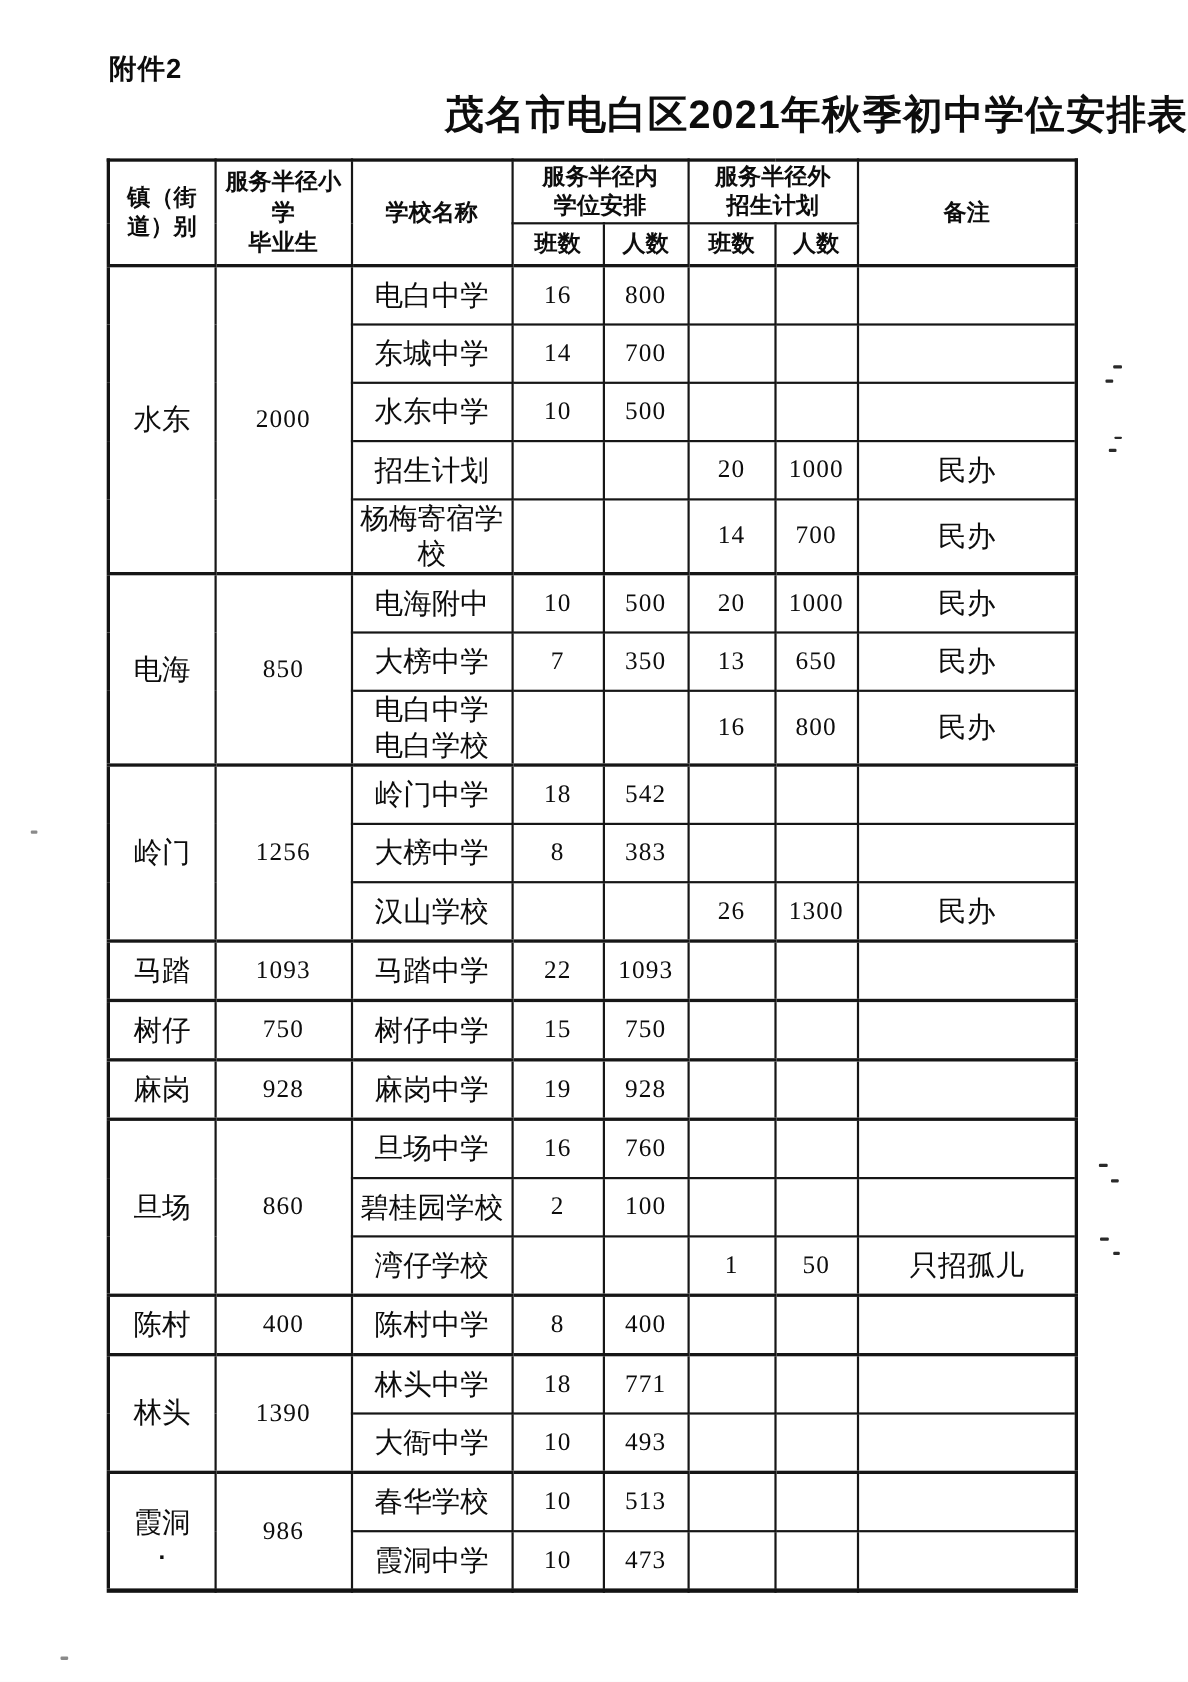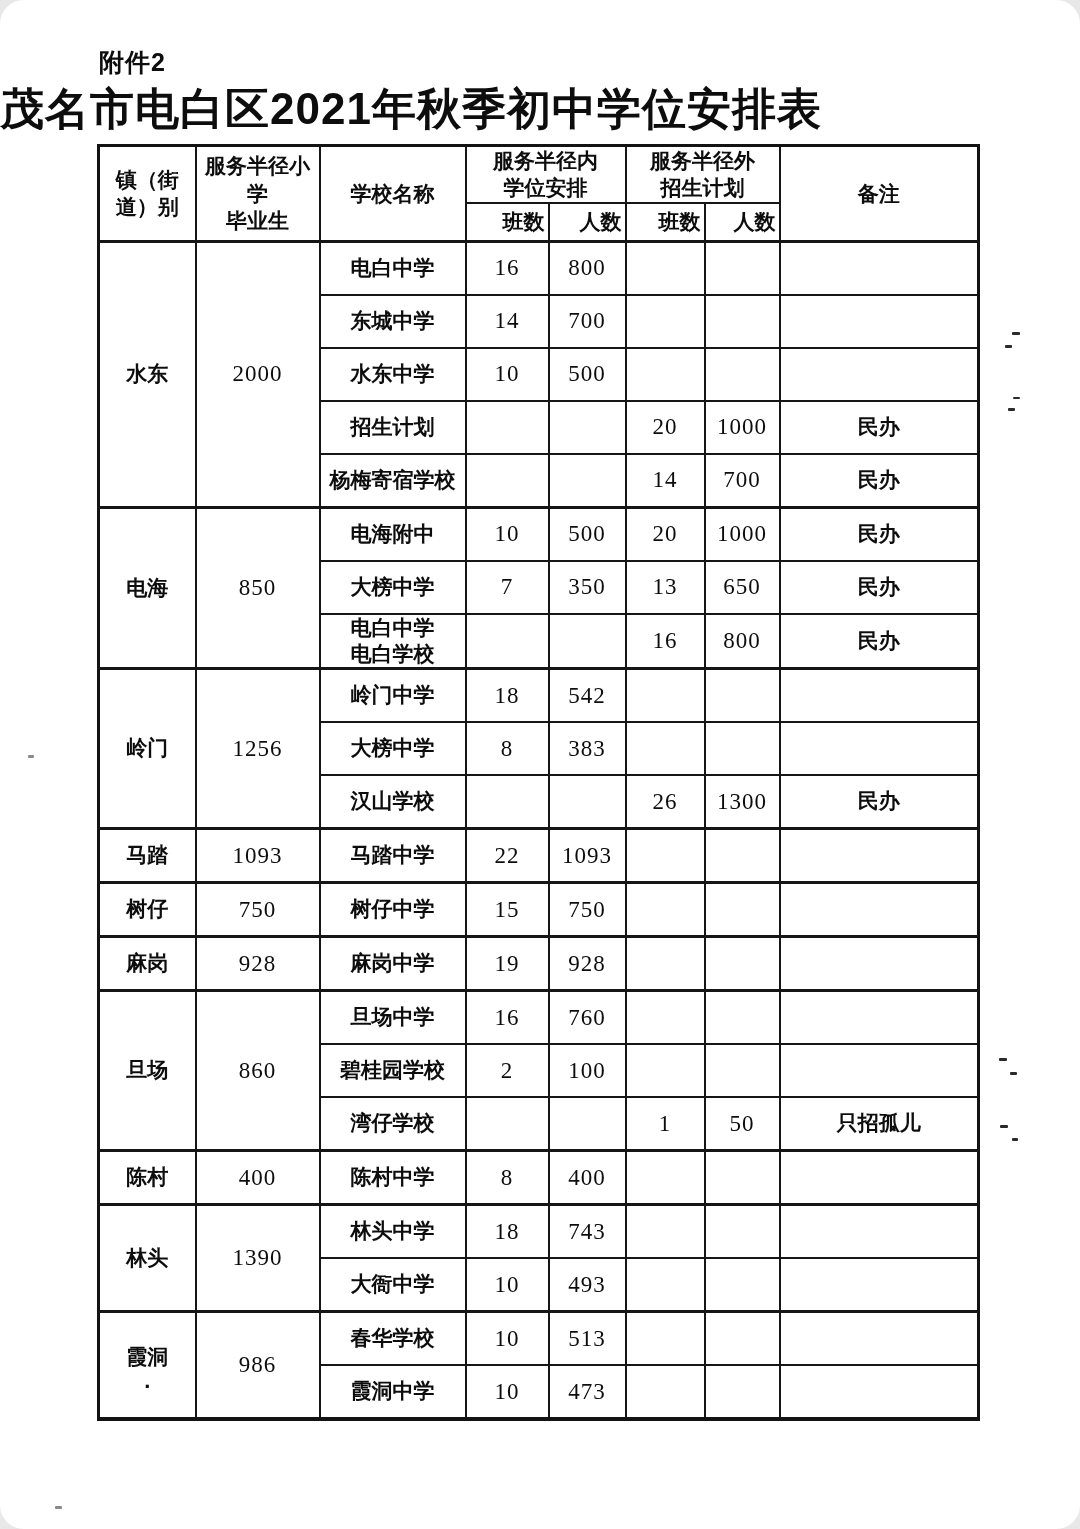--- a/index.html
+++ b/index.html
@@ -5,38 +5,37 @@
   html, body { margin: 0; padding: 0; background: #e8e8e8; }
   .page {
     position: relative;
     width: 1080px;
     height: 1529px;
     margin: 0 auto;
     background: #ffffff;
     color: #0d0d0d;
     font-family: "Liberation Sans", sans-serif;
     overflow: hidden;
-    border-radius: 24px;
   }
   .attachment {
     position: absolute;
     left: 99px;
     top: 46px;
     font-size: 25px;
     font-weight: 700;
     letter-spacing: 1px;
   }
   .title {
     position: absolute;
     left: 0;
     top: 80px;
     width: 100%;
     margin: 0;
-    text-align: left;
-    font-size: 44px;
+    text-align: right;
+    font-size: 36px;
     font-weight: 700;
     letter-spacing: 1px;
   }
   table.placement {
     position: absolute;
     left: 97px;
     top: 144px;
     width: 880px;
     border-collapse: collapse;
     table-layout: fixed;
@@ -44,30 +43,30 @@
     border-bottom-width: 4px;
   }
   .placement th, .placement td {
     border: 2px solid #161616;
     text-align: center;
     vertical-align: middle;
     padding: 0 3px;
     overflow: hidden;
   }
   .placement thead tr.h1 th { height: 52px; }
-  .placement thead tr.h2 th { height: 36px; text-align: right; }
+  .placement thead tr.h2 th { height: 36px; }
   .placement th {
     font-size: 21px;
     font-weight: 700;
     line-height: 1.3;
   }
   .placement tbody td { height: 51px; }
   .placement tbody tr.group-start td { border-top-width: 3px; }
   .pre { white-space: pre-line; }
-  .cjk { font-size: 21px; font-weight: 700; line-height: 1.25; }
+  .cjk { font-size: 26px; font-weight: 400; line-height: 1.25; }
   .num {
     font-family: "Liberation Serif", serif;
     font-size: 23px;
     font-weight: 400;
     letter-spacing: 1px;
   }
   .town-note {
     font-size: 22px;
     font-weight: 700;
     line-height: 0.5;
@@ -299,21 +298,21 @@
           <td class="num"></td>
           <td class="cjk"></td>
         </tr>
         <tr class="group-start">
           <td rowspan="2">
             <div class="cjk">林头</div>
           </td>
           <td class="num" rowspan="2">1390</td>
           <td class="cjk pre">林头中学</td>
           <td class="num">18</td>
-          <td class="num">743</td>
+          <td class="num">771</td>
           <td class="num"></td>
           <td class="num"></td>
           <td class="cjk"></td>
         </tr>
         <tr>
           <td class="cjk pre">大衙中学</td>
           <td class="num">10</td>
           <td class="num">493</td>
           <td class="num"></td>
           <td class="num"></td>

